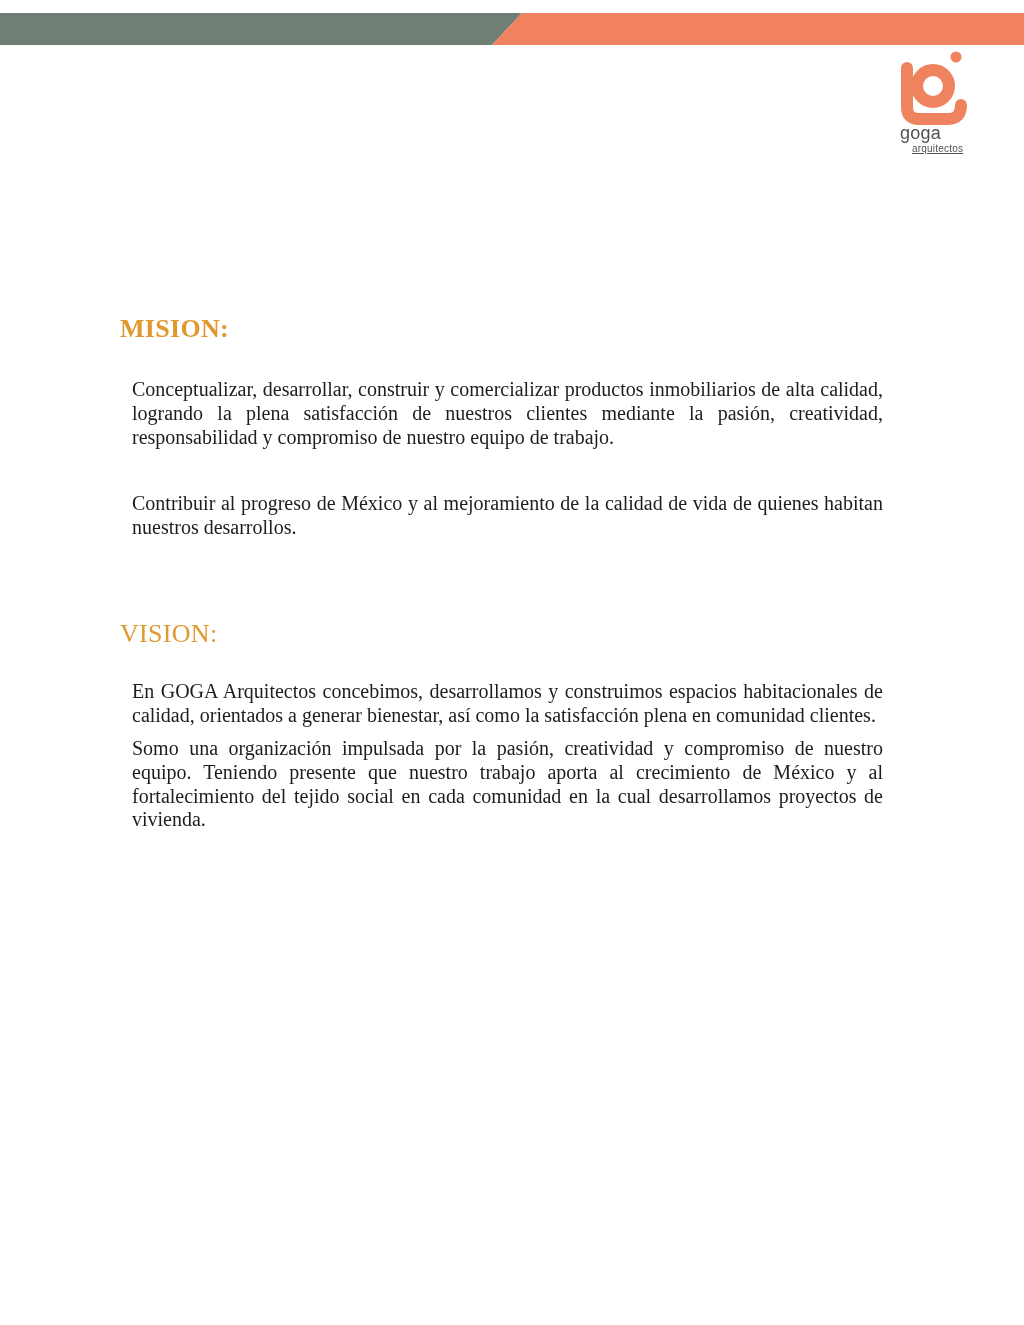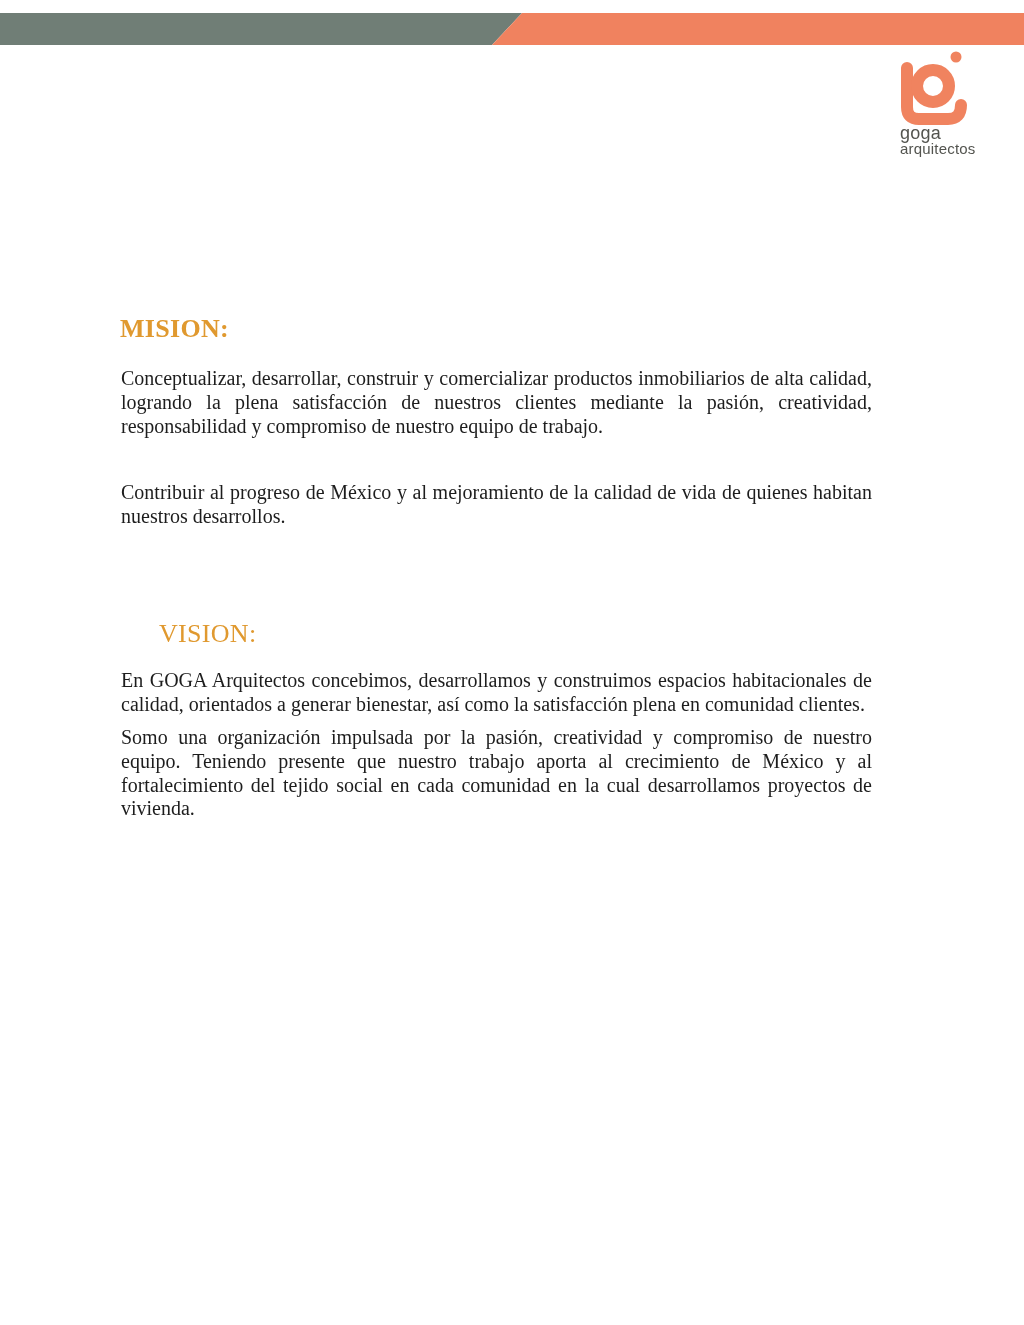--- a/index.html
+++ b/index.html
@@ -45,55 +45,56 @@
     left: 2px;
     top: 74px;
     font-family: "Liberation Sans", sans-serif;
     font-size: 18px;
     line-height: 18px;
     color: #53544f;
     letter-spacing: 0.2px;
   }
   .logo-sub {
     position: absolute;
-    left: 2px;
+    left: 14px;
     top: 93px;
     font-family: "Liberation Sans", sans-serif;
-    font-size: 15px;
+    font-size: 10px;
     line-height: 11px;
     color: #53544f;
     letter-spacing: 0.2px;
+    text-decoration: underline;
   }
 
   
   .doc-heading {
     position: absolute;
     left: 120px;
     width: 751px;
     margin: 0;
     font-size: 26px;
     line-height: 30px;
     font-weight: normal;
     color: #e0992f;
     letter-spacing: 0.3px;
   }
   .doc-par {
     position: absolute;
     left: 120px;
     width: 751px;
-    margin: 1px;
+    margin: 12px;
     font-size: 20px;
     line-height: 23.8px;
     text-align: justify;
     color: #1d1d1d;
   }
   #mision-heading   { top: 314px; font-weight: bold; }
   #mision-par-1     { top: 366px; }
   #mision-par-2     { top: 480px; }
-  #vision-heading   { top: 619px; margin-left: 39px; }
+  #vision-heading   { top: 619px; }
   #vision-par-1     { top: 668px; }
   #vision-par-2     { top: 725px; font-family: Liberation Serif, serif; }
 
   
   .doc-footer {
     position: absolute;
     left: 60px;
     top: 1251px;
     margin: 16px;
     font-size: 20px;

